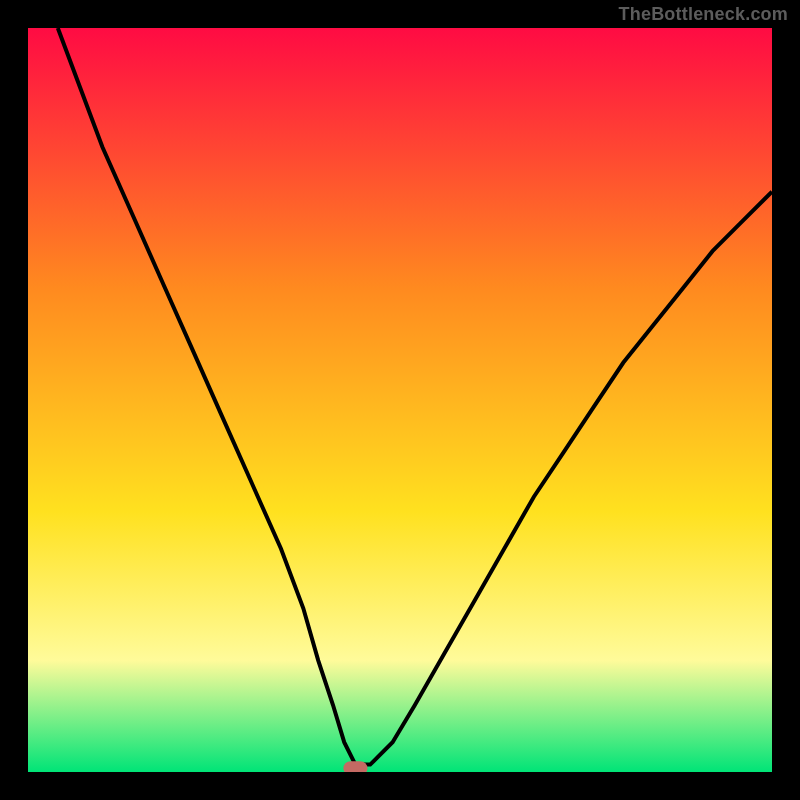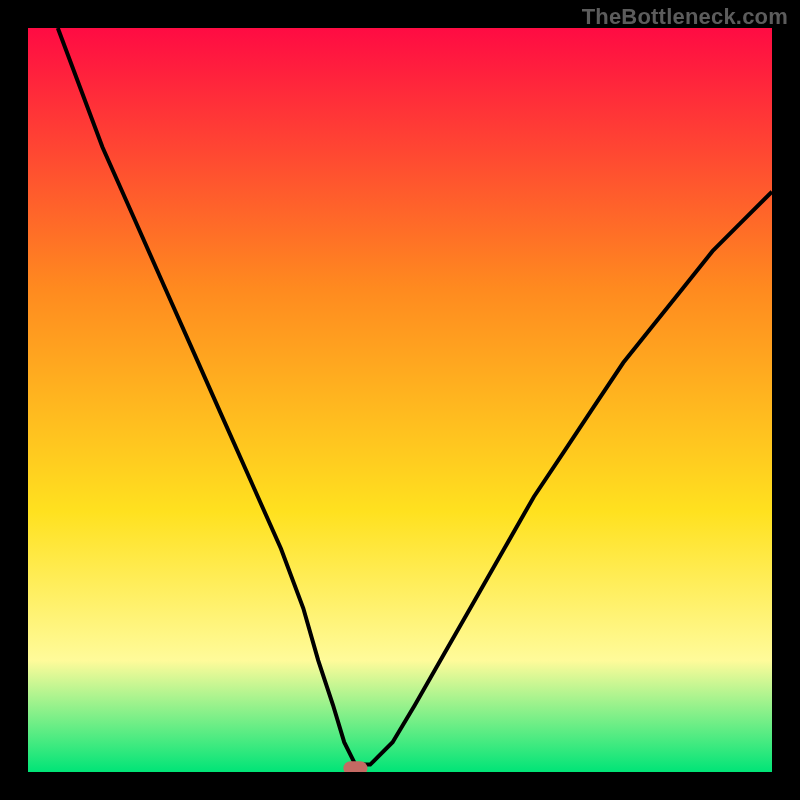--- a/index.html
+++ b/index.html
@@ -23,21 +23,21 @@
     left: 28px;
     top: 28px;
     width: 744px;
     height: 744px;
   }
   .watermark {
     position: absolute;
     top: 4px;
     right: 12px;
     font-family: Arial, Helvetica, sans-serif;
-    font-size: 22px;
+    font-size: 18px;
     font-weight: 600;
     color: #5c5c5c;
     letter-spacing: 0.2px;
   }
 </style>
 </head>
 <body>
 
 <div class="frame">
   <div class="plot">

